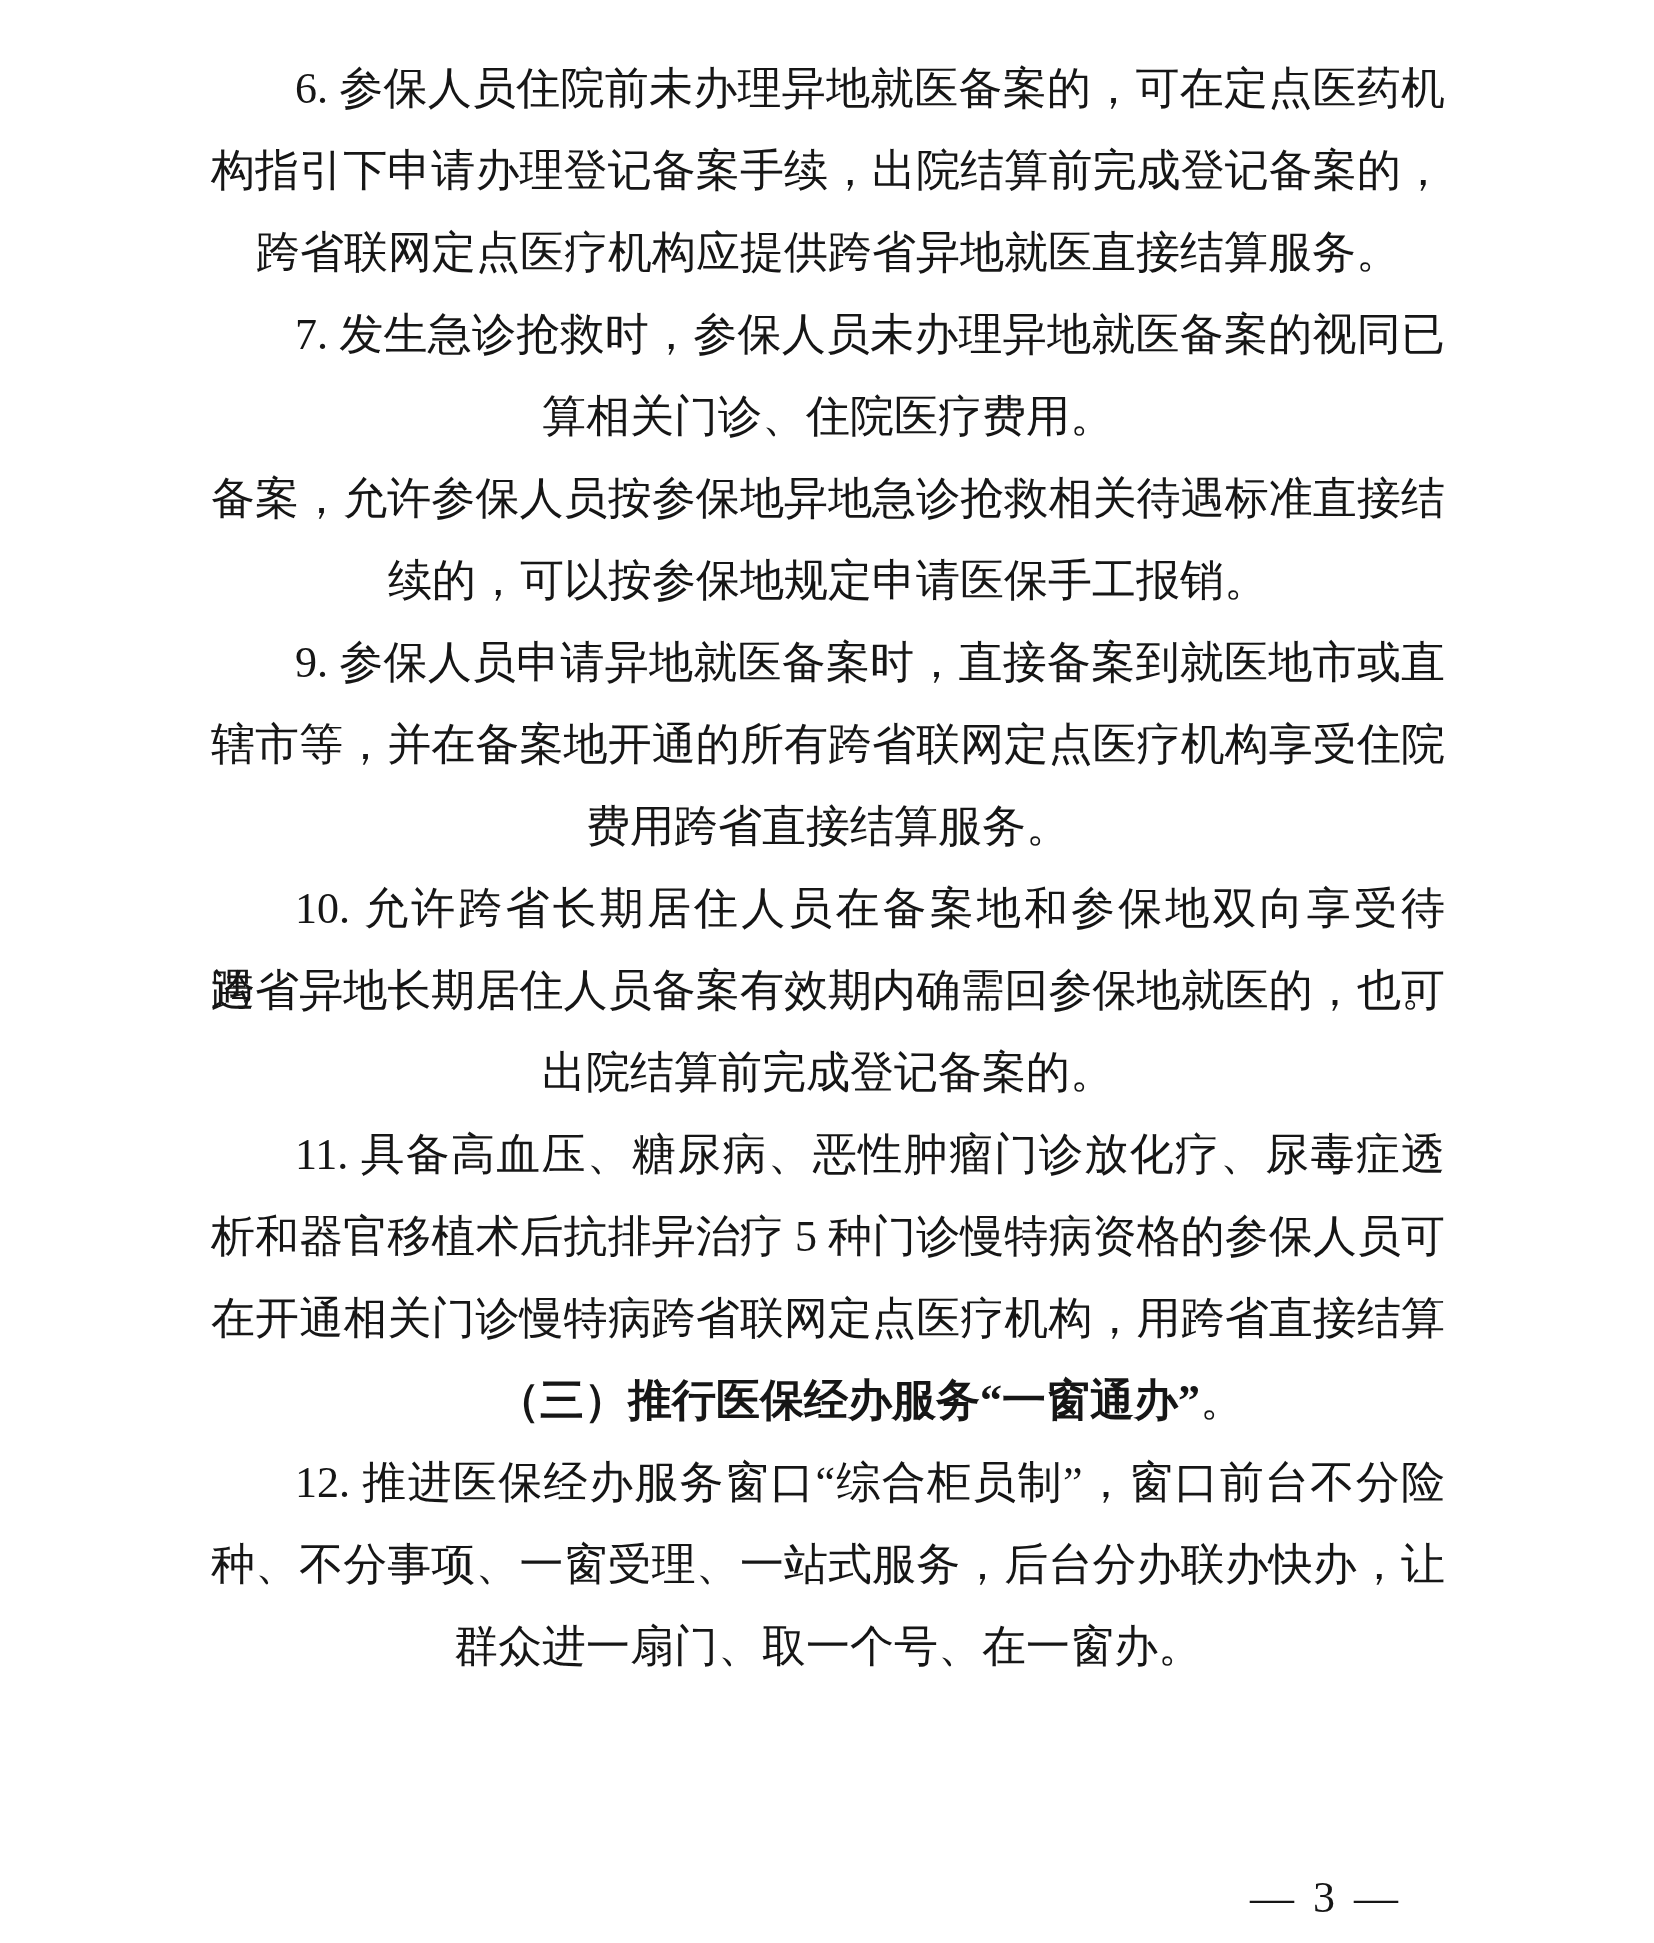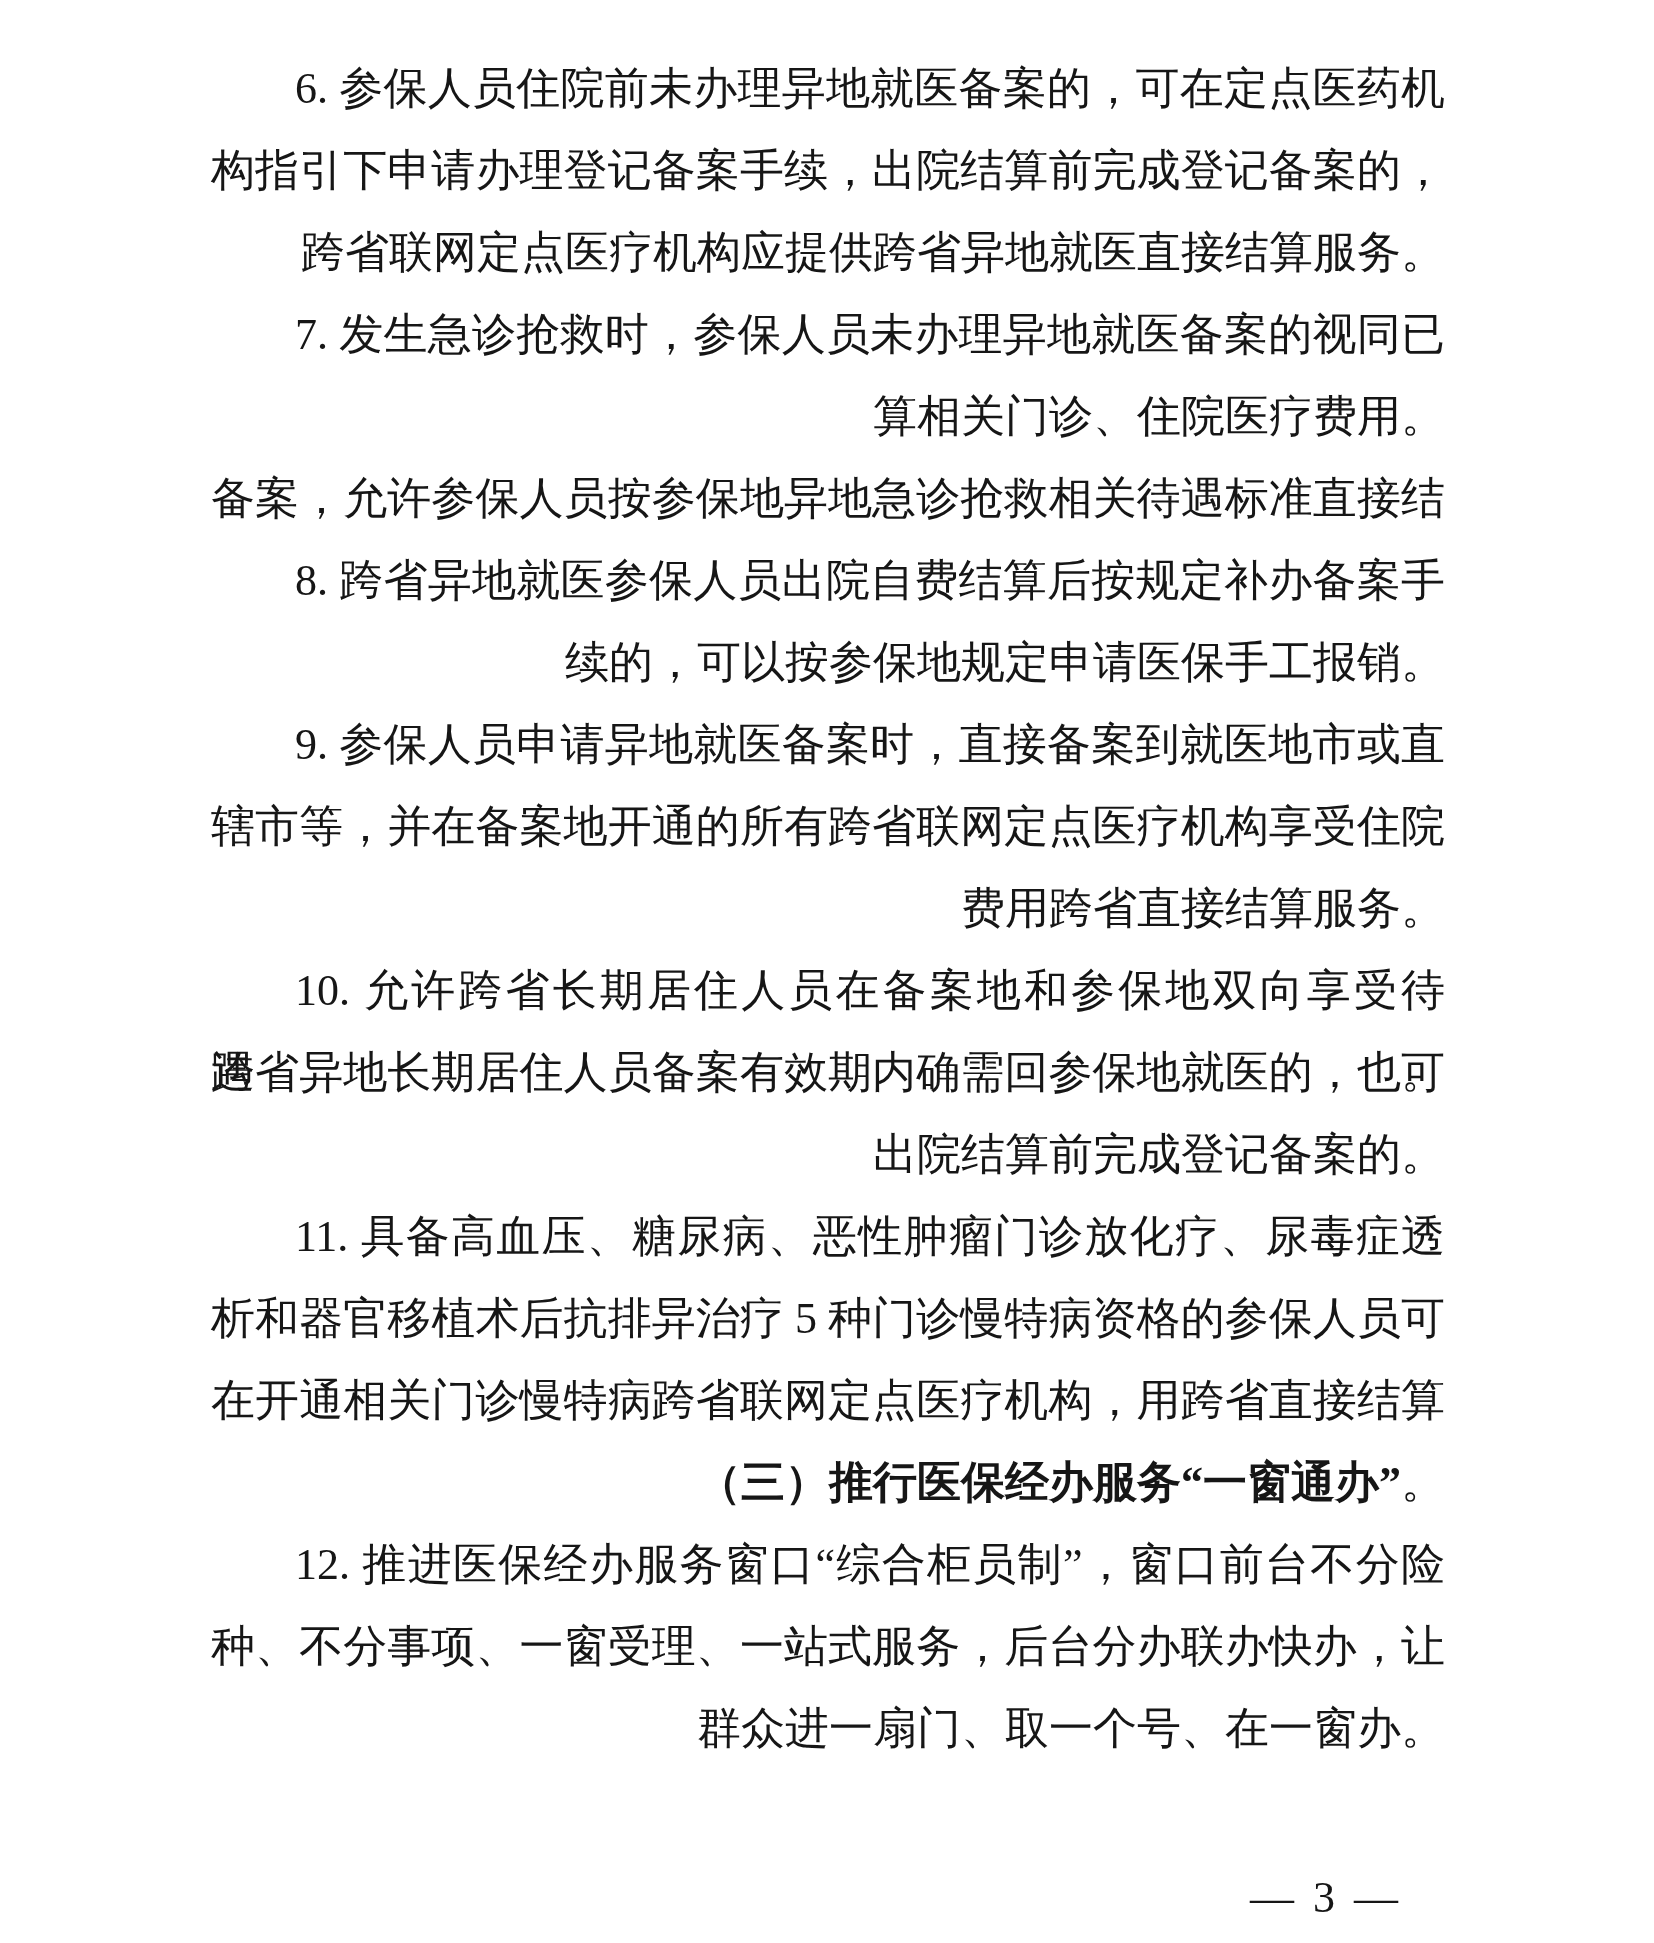--- a/index.html
+++ b/index.html
@@ -25,21 +25,21 @@
     left: 211px;
     top: 48px;
     width: 1234px;
   }
   .line {
     height: 82px;
     line-height: 82px;
     font-size: 44px;
     letter-spacing: 0px;
     white-space: nowrap;
-    text-align: right;
+    text-align: center;
     color: #161616;
   }
   .line.just {
     white-space: normal;
     text-align: justify;
     text-align-last: justify;
     text-justify: inter-character;
   }
   .line.indent {
     text-indent: 84px;
@@ -62,21 +62,20 @@
 <body>
 
 <div class="page">
   <div class="doc-body">
       <div class="line indent just"><span>6. 参保人员住院前未办理异地就医备案的，可在定点医药机</span></div>
       <div class="line just"><span>构指引下申请办理登记备案手续，出院结算前完成登记备案的，</span></div>
       <div class="line"><span>跨省联网定点医疗机构应提供跨省异地就医直接结算服务。</span></div>
       <div class="line indent just"><span>7. 发生急诊抢救时，参保人员未办理异地就医备案的视同已</span></div>
       <div class="line"><span>算相关门诊、住院医疗费用。</span></div>
       <div class="line just"><span>备案，允许参保人员按参保地异地急诊抢救相关待遇标准直接结</span></div>
-      <div class="line indent just"><span>8. 跨省异地就医参保人员出院自费结算后按规定补办备案手</span></div>
       <div class="line"><span>续的，可以按参保地规定申请医保手工报销。</span></div>
       <div class="line indent just"><span>9. 参保人员申请异地就医备案时，直接备案到就医地市或直</span></div>
       <div class="line just"><span>辖市等，并在备案地开通的所有跨省联网定点医疗机构享受住院</span></div>
       <div class="line"><span>费用跨省直接结算服务。</span></div>
       <div class="line indent just"><span>10. 允许跨省长期居住人员在备案地和参保地双向享受待遇。</span></div>
       <div class="line just"><span>跨省异地长期居住人员备案有效期内确需回参保地就医的，也可</span></div>
       <div class="line"><span>出院结算前完成登记备案的。</span></div>
       <div class="line indent just"><span>11. 具备高血压、糖尿病、恶性肿瘤门诊放化疗、尿毒症透</span></div>
       <div class="line just"><span>析和器官移植术后抗排异治疗 5 种门诊慢特病资格的参保人员可</span></div>
       <div class="line just"><span>在开通相关门诊慢特病跨省联网定点医疗机构，用跨省直接结算</span></div>

